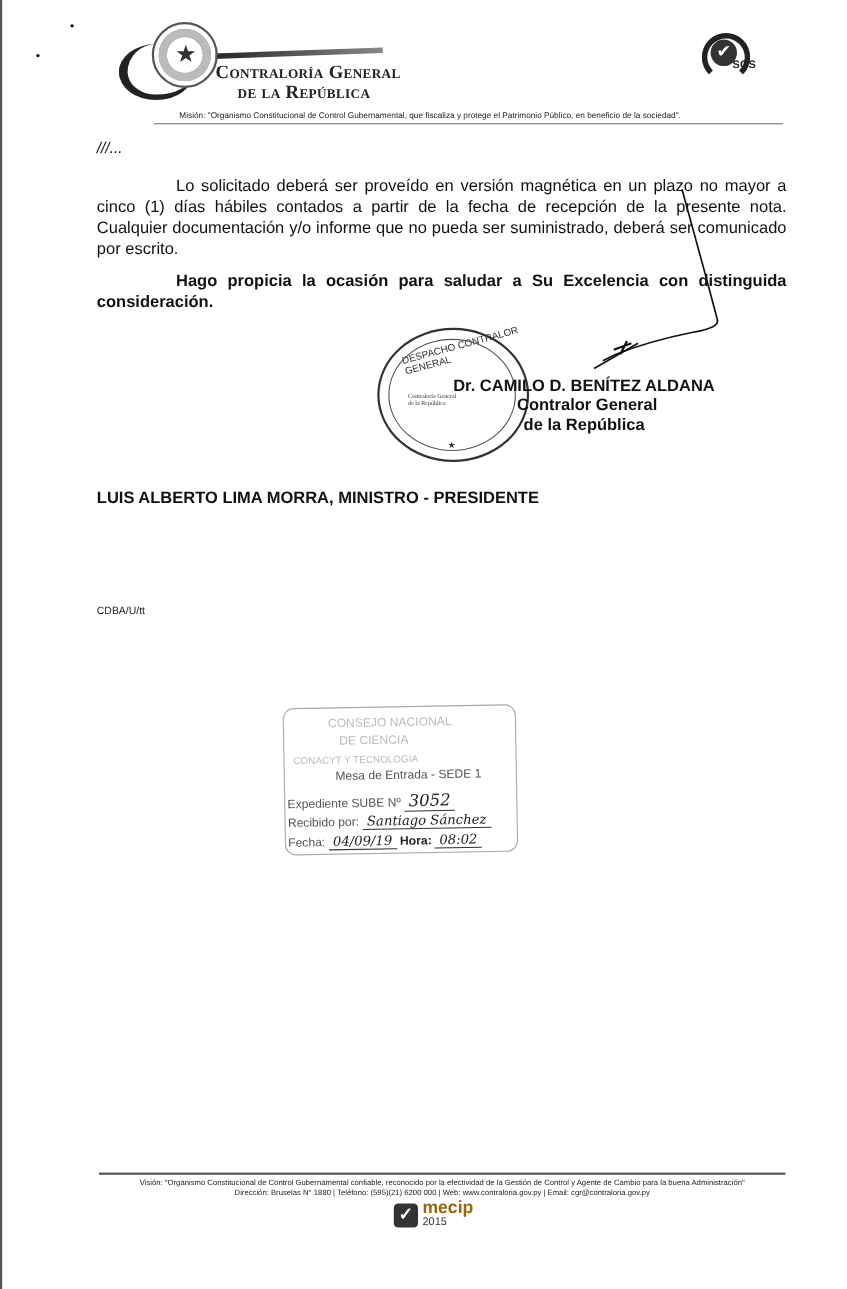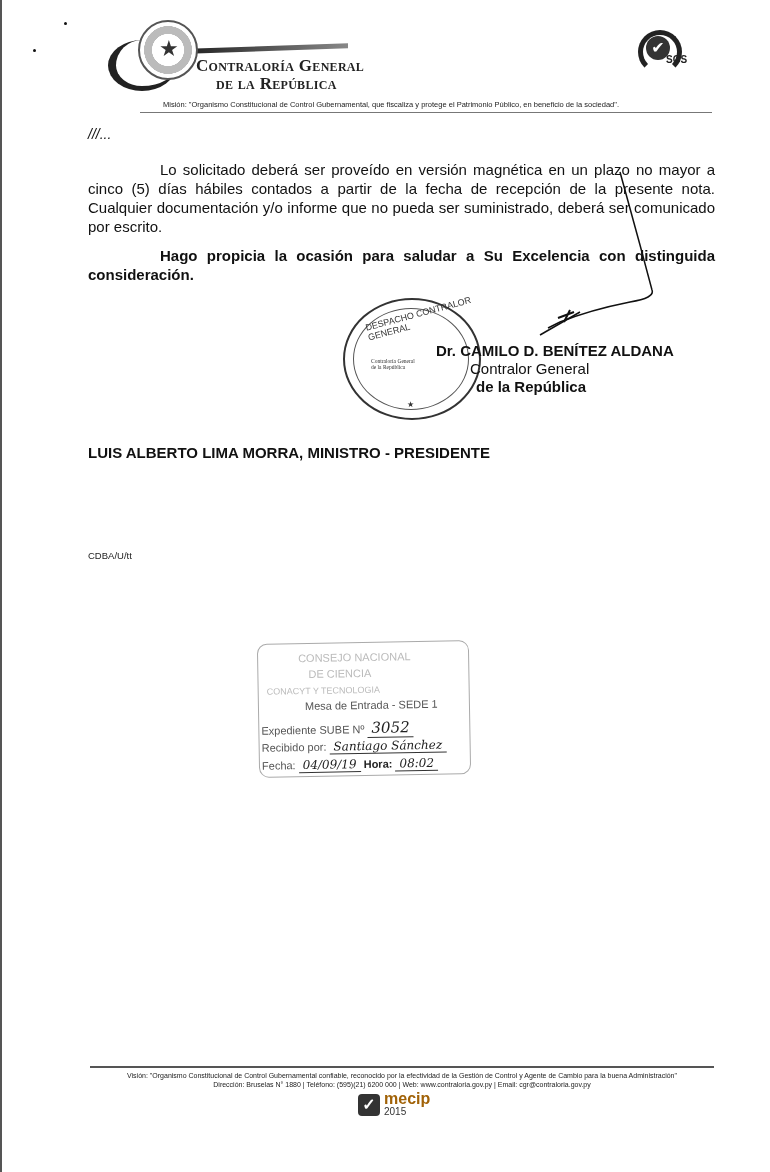--- a/index.html
+++ b/index.html
@@ -32,22 +32,22 @@
   .para .indent { display: inline-block; width: 72px; }
   .p1 { top: 160px; }
   .p2 { top: 246px; font-weight: bold; }
 
   
   .stamp { left: 343px; top: 298px; width: 134px; height: 118px; border-radius: 50%; border: 2px solid #333; }
   .stamp-inner { left: 8px; top: 8px; width: 114px; height: 100px; border-radius: 50%; border: 1px solid #555; }
   .stamp-top { left: 20px; top: 8px; font-size: 9px; color: #333; transform: rotate(-15deg); }
   .stamp-logo { left: 26px; top: 58px; font-family: "Liberation Serif", serif; font-size: 5.5px; color: #333; line-height: 6px; }
   .stamp-star { left: 62px; top: 100px; font-size: 8px; color: #333; }
-  .sig-name { left: 436px; top: 342px; font-size: 15px; font-weight: bold; }
-  .sig-title { left: 470px; top: 360px; font-size: 15px; font-weight: normal; }
+  .sig-name { left: 412px; top: 342px; font-size: 15px; font-weight: bold; }
+  .sig-title { left: 470px; top: 360px; font-size: 15px; font-weight: bold; }
   .sig-sub { left: 476px; top: 378px; font-size: 15px; font-weight: bold; }
   .sig-stroke { left: 440px; top: 150px; width: 240px; height: 200px; }
 
   
   .recipient { left: 88px; top: 444px; font-size: 15px; font-weight: bold; line-height: 17px; }
   .ref { left: 88px; top: 550px; font-size: 9.5px; color: #222; }
 
   
   .rstamp { left: 258px; top: 642px; width: 210px; height: 132px; border: 1px solid #aaa; border-radius: 10px; transform: rotate(-1deg); color: #555; }
   .rs-line { position: absolute; left: 12px; font-size: 11px; white-space: nowrap; }
@@ -83,21 +83,21 @@
 <div class="abs sgs">
   <div class="abs sgs-ring"></div>
   <div class="abs sgs-check">✔</div>
   <div class="abs sgs-text">SGS</div>
 </div>
 
 <div class="abs mission">Misión: "Organismo Constitucional de Control Gubernamental, que fiscaliza y protege el Patrimonio Público, en beneficio de la sociedad".</div>
 <div class="abs header-rule"></div>
 
 <div class="abs continuation">///...</div>
-<div class="abs para p1"><span class="indent"></span><span>Lo solicitado deberá ser proveído en versión magnética en un plazo no mayor a cinco (5) días hábiles contados a partir de la fecha de recepción de la presente nota. Cualquier documentación y/o informe que no pueda ser suministrado, deberá ser comunicado por escrito.</span></div>
+<div class="abs para p1"><span class="indent"></span><span>Lo solicitado deberá ser proveído en versión magnética en un plazo no mayor a cinco (1) días hábiles contados a partir de la fecha de recepción de la presente nota. Cualquier documentación y/o informe que no pueda ser suministrado, deberá ser comunicado por escrito.</span></div>
 <div class="abs para p2"><span class="indent"></span><span>Hago propicia la ocasión para saludar a Su Excelencia con distinguida consideración.</span></div>
 
 <svg class="abs sig-stroke" viewBox="0 0 240 200">
   <path d="M180 22 L200 95 L212 140 Q215 148 190 152 Q150 160 120 172 L108 178" fill="none" stroke="#111" stroke-width="1.5"></path>
   <path d="M118 168 L134 162 M124 172 L130 160" fill="none" stroke="#111" stroke-width="2"></path>
   <path d="M100 185 L140 162" fill="none" stroke="#111" stroke-width="1.5"></path>
 </svg>
 
 <div class="abs stamp">
   <div class="abs stamp-inner"></div>

